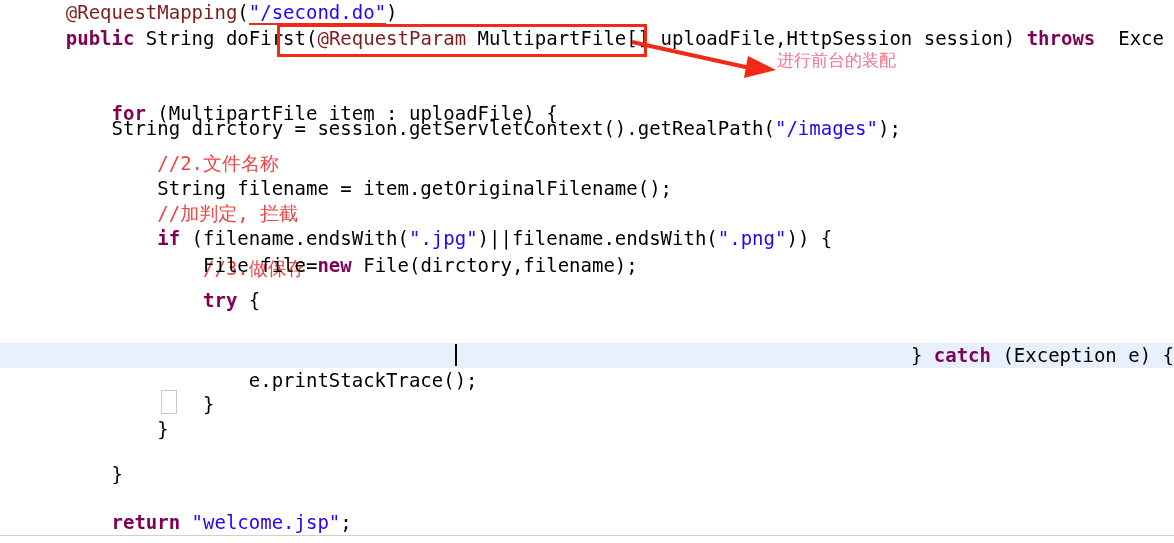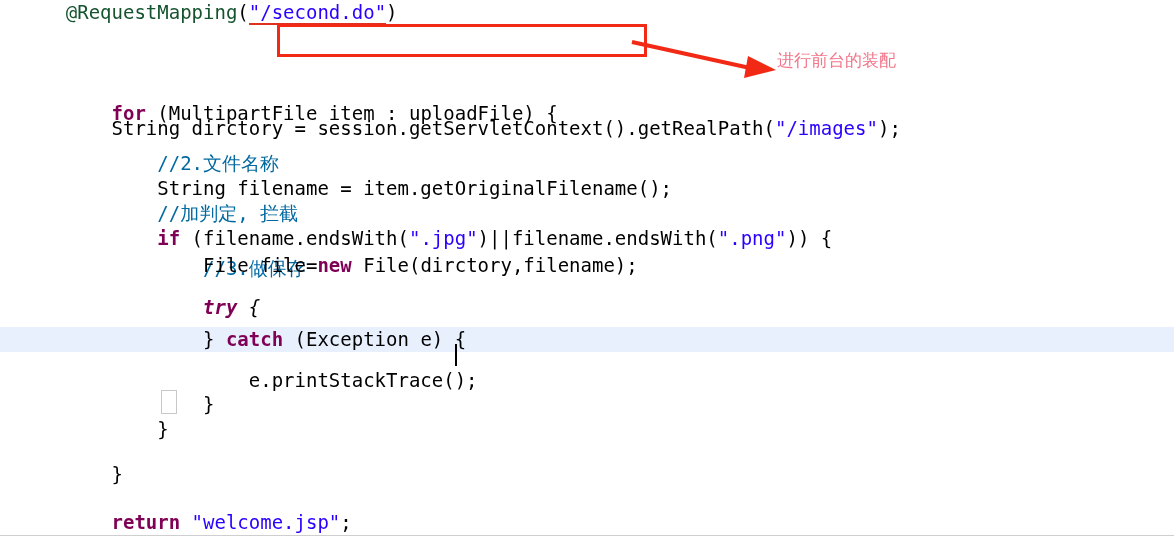--- a/index.html
+++ b/index.html
@@ -43,22 +43,22 @@
   .line .txt {
     display: inline-block;
     padding-left: 20px;
   }
   .hl {
     background: #e8f0fd;
   }
   
   .kw    { color: #7f0055; font-weight: bold; }
   .str   { color: #2a00ff; }
-  .ann   { color: #14532d; }
-  .cmt   { color: #0369a1; }
+  .ann   { color: #7f1d1d; }
+  .cmt   { color: #ef4444; }
   .plain { color: #000000; }
   .str-err {
     color: #2a00ff;
     border-bottom: 2px solid #e03020;
   }
 
   
   #redbox {
     position: absolute;
     left: 277px;
@@ -128,32 +128,33 @@
     background: #ffffff;
   }
 </style>
 </head>
 <body>
 
 <div id="editor">
 
   <div class="code-area" id="code-area">
       <div class="line" style="top: 0px;"><span class="txt"><span class="ann">    @RequestMapping</span><span class="plain">(</span><span class="str-err">"/second.do"</span><span class="plain">)</span></span></div>
+      <div class="line" style="top: 26px;"><span class="txt"><span class="kw">    public </span><span class="plain">String doFirst(</span><span class="ann">@RequestParam</span><span class="plain"> MultipartFile[] uploadFile,HttpSession session) </span><span class="kw">throws</span><span class="plain">  Exce</span></span></div>
       <div class="line" style="top: 52px;"><span class="txt"><span class="plain"></span></span></div>
       <div class="line" style="top: 76px; margin-top: 40px;"><span class="txt"><span class="plain">        String dirctory = session.getServletContext().getRealPath(</span><span class="str">"/images"</span><span class="plain">);</span></span></div>
       <div class="line" style="top: 101px;"><span class="txt"><span class="kw">        for </span><span class="plain">(MultipartFile item : uploadFile) {</span></span></div>
       <div class="line" style="top: 126px;"><span class="txt"><span class="plain"></span></span></div>
       <div class="line" style="top: 151px;"><span class="txt"><span class="cmt">            //2.文件名称</span></span></div>
       <div class="line" style="top: 176px;"><span class="txt"><span class="plain">            String filename = item.getOriginalFilename();</span></span></div>
       <div class="line" style="top: 226px;"><span class="txt"><span class="kw">            if </span><span class="plain">(filename.endsWith(</span><span class="str">".jpg"</span><span class="plain">)||filename.endsWith(</span><span class="str">".png"</span><span class="plain">)) {</span></span></div>
       <div class="line" style="top: 201px;"><span class="txt"><span class="cmt">            //加判定, 拦截</span></span></div>
       <div class="line" style="top: 256px;"><span class="txt"><span class="cmt">                //3.做保存</span></span></div>
       <div class="line" style="top: 253px;"><span class="txt"><span class="plain">                File file=</span><span class="kw">new</span><span class="plain"> File(dirctory,filename);</span></span></div>
-      <div class="line" style="top: 295px; font-style: italic;"><span class="txt"><span class="kw">                try </span><span class="plain">{</span></span></div>
-      <div class="line hl" style="top: 327px;"><span class="txt"><span class="plain">                } </span><span class="kw">catch </span><span class="plain">(Exception e) {</span></span></div>
+      <div class="line" style="top: 288px;"><span class="txt"><span class="kw">                try </span><span class="plain">{</span></span></div>
+      <div class="line hl" style="top: 343px; text-align: right;"><span class="txt"><span class="plain">                } </span><span class="kw">catch </span><span class="plain">(Exception e) {</span></span></div>
       <div class="line" style="top: 368px;"><span class="txt"><span class="plain">                    e.printStackTrace();</span></span></div>
       <div class="line" style="top: 392px;"><span class="txt"><span class="plain">                }</span></span></div>
       <div class="line" style="top: 417px;"><span class="txt"><span class="plain">            }</span></span></div>
       <div class="line" style="top: 442px;"><span class="txt"><span class="plain"></span></span></div>
       <div class="line" style="top: 462px;"><span class="txt"><span class="plain">        }</span></span></div>
       <div class="line" style="top: 487px;"><span class="txt"><span class="plain"></span></span></div>
       <div class="line" style="top: 510px;"><span class="txt"><span class="kw">        return </span><span class="str">"welcome.jsp"</span><span class="plain">;</span></span></div>
     </div>
 
   <div id="redbox"></div>

